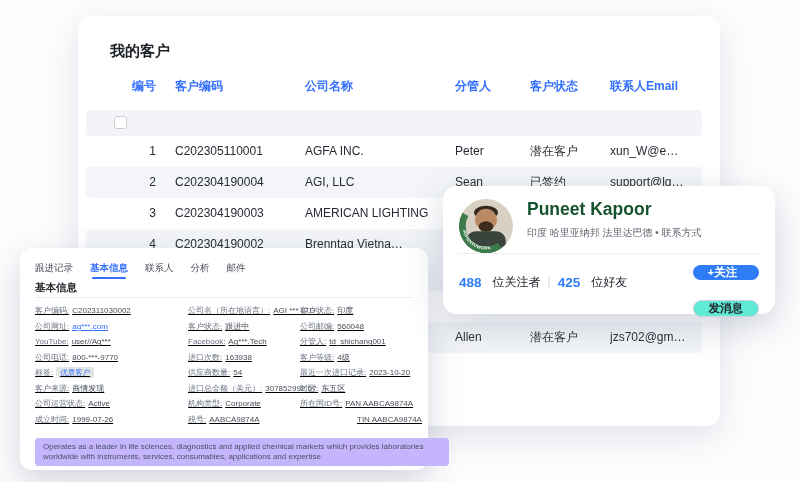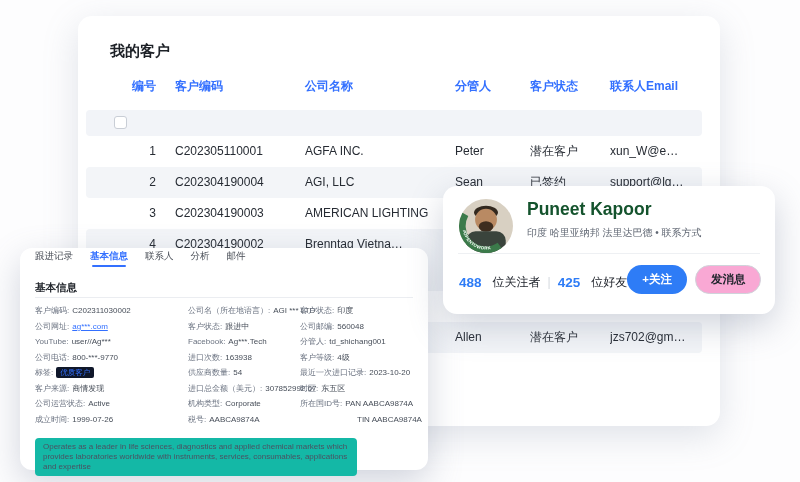--- a/index.html
+++ b/index.html
@@ -20,56 +20,56 @@
   .trow.sel { height:26px; background:#f2f4f8; border-radius:4px; }
   .trow.shaded { background:#f3f5f8; border-radius:4px; }
   .cell { position:absolute; top:0; line-height:31px; font-size:12px; color:#262b33; white-space:nowrap; }
   .cell.c5 { max-width:92px; overflow:hidden; }
   #select-all { position:absolute; left:28px; top:6px; width:13px; height:13px; background:#fff;
     border:1px solid #c9ced6; border-radius:3px; }
 
   
   #detail-card { left:20px; top:248px; width:408px; height:222px; border-radius:12px;
     box-shadow:0 12px 34px rgba(110,120,145,.30); z-index:2; }
-  #detail-tabs { position:absolute; left:15px; top:2px; display:flex; gap:17px; }
+  #detail-tabs { position:absolute; left:15px; top:14px; display:flex; gap:17px; }
   .tab { position:relative; font-size:9.5px; color:#474c55; cursor:pointer; padding-bottom:4px; }
   .tab.active { color:#3370ff; font-weight:700; }
   .tab.active::after { content:""; position:absolute; left:2px; right:2px; bottom:0; height:2px;
     border-radius:1px; background:#3370ff; }
   #detail-section-title { position:absolute; left:15px; top:33px; font-size:10.5px; font-weight:700; color:#22262c; }
   #detail-divider { position:absolute; left:15px; right:15px; top:49px; height:1px; background:#ebedf1; }
   #fields { position:absolute; left:15px; top:55px; width:390px; display:grid;
     grid-template-columns:153px 112px 1fr; grid-auto-rows:15.5px; align-items:center; }
-  .field { font-size:8px; white-space:nowrap; overflow:visible; }
+  .field { font-size:8px; white-space:nowrap; overflow:visible;text-decoration:underline; }
   .flabel { color:#6a7280; margin-right:3px; }
   .fvalue { color:#474e59; }
   .fvalue.link { color:#3370ff; text-decoration:underline; cursor:pointer; }
-  .fvalue.tag { background:#0f172a; color:#3370ff; font-size:7.5px; padding:1px 4px; border-radius:2px; }
+  .fvalue.tag { background:#e5e5e5; color:#3370ff; font-size:7.5px; padding:1px 4px; border-radius:2px; }
   .field.indent { padding-left:57px; }
-  #note-box { position:absolute; left:15px; top:190px; width:322px; background:#14b8a6;
+  #note-box { position:absolute; left:15px; top:190px; width:414px; background:#c4b5fd;
     border-radius:4px; padding:4px 8px; font-size:8px; line-height:10px; color:#4a5262; }
 
   
   #profile-card { left:443px; top:186px; width:332px; height:128px; border-radius:14px;
     box-shadow:0 12px 34px rgba(110,120,145,.32); z-index:3; }
   #avatar { position:absolute; left:16px; top:13px; width:54px; height:54px; }
   #profile-name { position:absolute; left:84px; top:13px; font-size:17.5px; font-weight:600; color:#14532d; }
   #profile-sub { position:absolute; left:84px; top:40px; font-size:10px; color:#5f6672; }
   #profile-divider { position:absolute; left:15px; right:15px; top:67px; height:1px; background:#eef0f3; }
   #profile-bottom { position:absolute; left:16px; right:16px; top:79px; height:34px;
     display:flex; justify-content:space-between; }
   #stats { display:flex; align-items:center; white-space:nowrap; }
   .num { font-size:13.5px; font-weight:700; color:#2e7cf6; }
   .slbl { font-size:12px; font-weight:500; color:#22262e; margin-left:11px; }
   .sep { color:#d5d9df; margin:0 7px; font-size:12px; }
-  #profile-buttons { display:flex; gap:8px; }
+  #profile-buttons { display:flex; gap:20px;flex-direction:column; }
   .pill { height:29px; border-radius:15px; padding:0 15px; font-size:11.5px; font-weight:700;
     display:flex; align-items:center; cursor:pointer; white-space:nowrap; }
   #follow-btn { background:#2e7cf6; color:#fff; border:none; }
-  #message-btn { background:#f9a8d4; color:#22262e; border:1px solid #cfd3da; }
+  #message-btn { background:#5eead4; color:#22262e; border:1px solid #cfd3da; }
 </style>
 </head>
 <body>
 
 <div class="card" id="main-card">
   <div id="main-title">我的客户</div>
   <div id="thead">
     <span class="hcell c0">编号</span>
     <span class="hcell c1">客户编码</span>
     <span class="hcell c2">公司名称</span>

